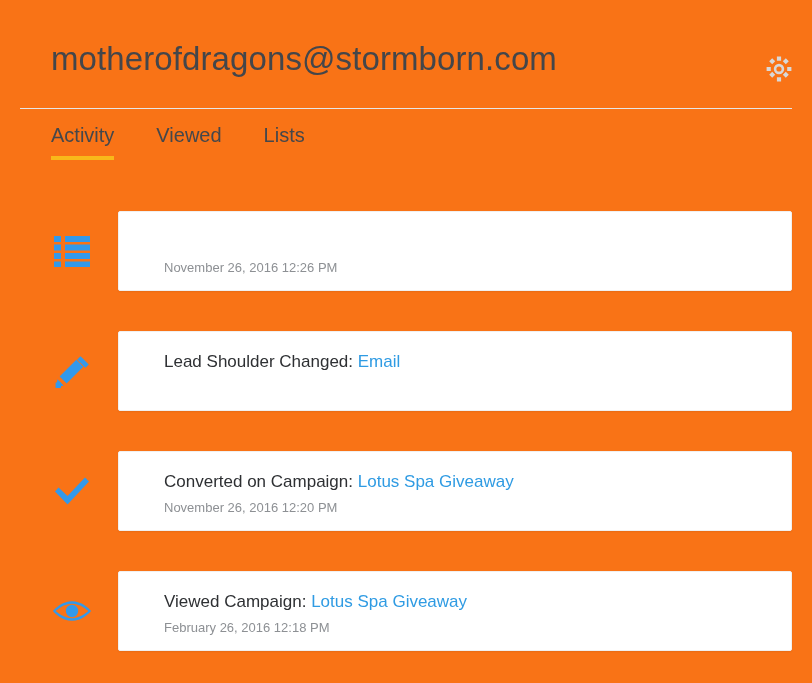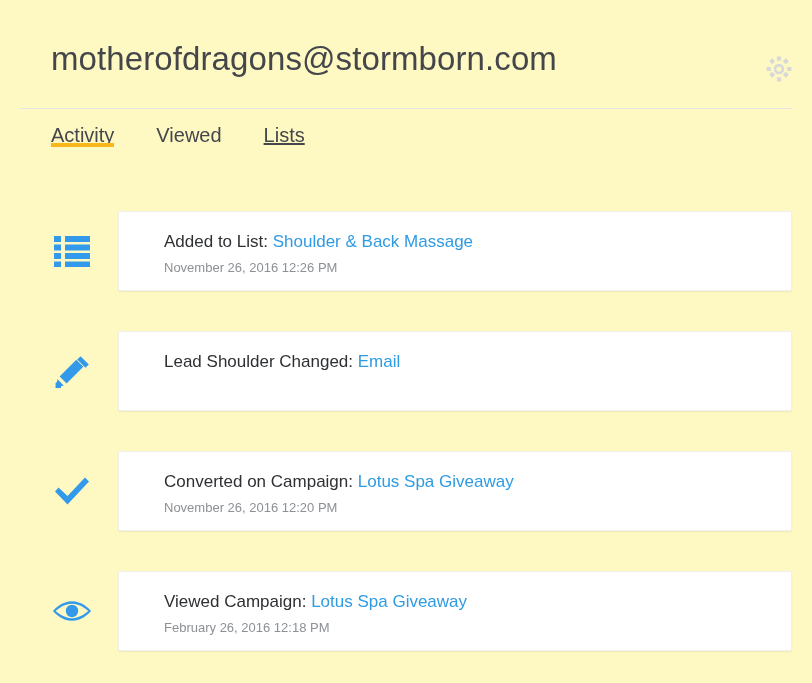--- a/index.html
+++ b/index.html
@@ -12,21 +12,21 @@
     height: 683px;
     font-family: "Liberation Sans", sans-serif;
     -webkit-font-smoothing: antialiased;
     overflow: hidden;
   }
 
   .page {
     position: relative;
     width: 812px;
     height: 683px;
-    background: #fef9c3;
+    background: #f97316;
   }
 
   
   .header {
     position: absolute;
     left: 0;
     top: 0;
     width: 812px;
     height: 108px;
   }
@@ -65,25 +65,26 @@
     left: 51px;
     top: 124px;
     display: flex;
     align-items: flex-start;
   }
   .tab {
     position: relative;
     font-size: 20px;
     font-weight: 400;
     color: #45474b;
+    padding-bottom: 13px;
     margin-right: 42px;
     cursor: pointer;
     white-space: nowrap;
   }
-  .tab:last-child { margin-right: 12px; text-decoration: underline; }
+  .tab:last-child { margin-right: 12px; }
   .tab.active::after {
     content: "";
     position: absolute;
     left: 0;
     right: 0;
     bottom: 0;
     height: 4px;
     background: #f9b81a;
   }
 
@@ -190,24 +191,20 @@
           <rect x="11" y="1" width="25" height="6" fill="#3399ea"></rect>
           <rect x="0" y="9.5" width="7" height="6" fill="#3399ea"></rect>
           <rect x="11" y="9.5" width="25" height="6" fill="#3399ea"></rect>
           <rect x="0" y="18" width="7" height="6" fill="#3399ea"></rect>
           <rect x="11" y="18" width="25" height="6" fill="#3399ea"></rect>
           <rect x="0" y="26.5" width="7" height="6" fill="#3399ea"></rect>
           <rect x="11" y="26.5" width="25" height="6" fill="#3399ea"></rect>
         </svg>
       </div>
       <div class="activity-card">
-        <div class="activity-headline">
-          <span>Added to List:</span>
-          <span class="link">Shoulder &amp; Back Massage</span>
-        </div>
         <div class="activity-time">November 26, 2016 12:26 PM</div>
       </div>
     </div>
 
     <div class="activity-row">
       <div class="activity-icon">
         <svg width="36" height="36" viewBox="0 0 36 36">
           <g fill="#3399ea">
             <path d="M24.2 2.6l3.4-3.4 8.2 8.2-3.4 3.4z" transform="translate(-1,4)"></path>
             <path d="M6.6 22.4L23.3 5.7l7 7L13.6 29.4z" transform="translate(-1,1)"></path>

